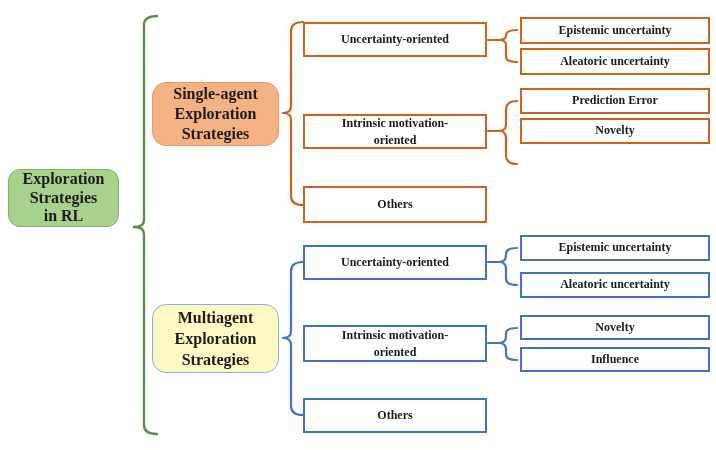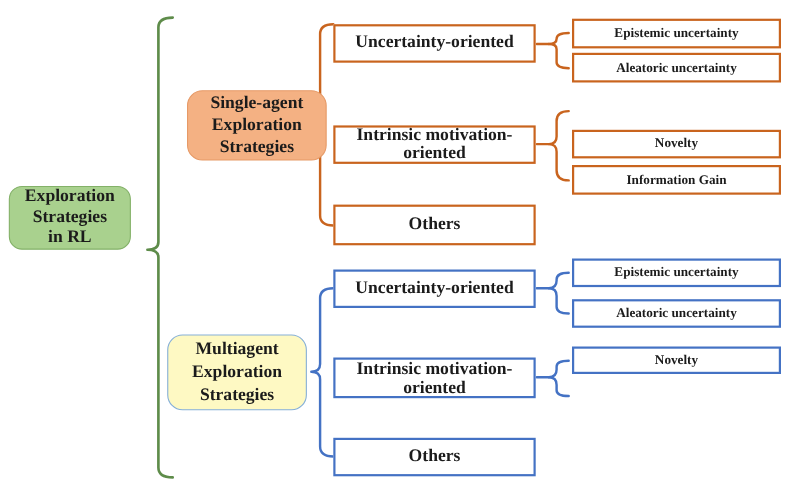--- a/index.html
+++ b/index.html
@@ -11,25 +11,25 @@
   }
   .stage svg{position:absolute;left:0;top:0;}
   .box{
     position:absolute;box-sizing:border-box;
     display:flex;align-items:center;justify-content:center;
     text-align:center;font-weight:bold;color:var(--txt);
     white-space:pre-line;line-height:1.16;
   }
   .fillbox{border-radius:14px;font-size:16px;}
   .root{left:8px;top:169px;width:111px;height:58px;background:#A9D18E;border:1.5px solid #83B168;line-height:18.5px;border-radius:12px;}
-  .single{left:152px;top:82px;width:127px;height:64px;background:#F4B183;border:1.5px solid #E69A67;line-height:20px;margin-left:18px;}
+  .single{left:152px;top:82px;width:127px;height:64px;background:#F4B183;border:1.5px solid #E69A67;line-height:20px;}
   .multi{left:152px;top:304px;width:127px;height:69px;background:#fef9c3;border:1.5px solid #85AFD8;line-height:21px;}
   .obox{background:#fff;border:2px solid var(--orange);}
   .bbox{background:#fff;border:2px solid var(--blue);}
-  .grp{left:303px;width:184px;font-size:16px;}
+  .grp{left:303px;width:184px;font-size:12px;}
   .leaf{left:520px;width:190px;font-size:12px;}
   .g1o{top:22px;height:35px;}  .g2o{top:114px;height:35px;line-height:16.5px;}  .g3o{top:186px;height:37px;}
   .g1b{top:245px;height:35px;} .g2b{top:325px;height:37px;line-height:17px;}    .g3b{top:398px;height:35px;}
   .ep-o{top:17px;height:27px;} .al-o{top:48px;height:27px;} .pe-o{top:88px;height:26px;}
   .nv-o{top:118px;height:26px;} .ig-o{top:150px;height:27px;}
   .ep-b{top:235px;height:26px;} .al-b{top:272px;height:26px;}
   .nv-b{top:315px;height:25px;} .in-b{top:347px;height:25px;}
   path{fill:none;stroke-linecap:round;stroke-linejoin:round;}
   .st-green{stroke:var(--green);stroke-width:2.4;}
   .st-orange{stroke:var(--orange);stroke-width:2.2;}
@@ -73,20 +73,21 @@
 oriented</div>
   <div class="box grp obox g3o">Others</div>
 
   <div class="box grp bbox g1b">Uncertainty-oriented</div>
   <div class="box grp bbox g2b">Intrinsic motivation-
 oriented</div>
   <div class="box grp bbox g3b">Others</div>
 
   <div class="box leaf obox ep-o">Epistemic uncertainty</div>
   <div class="box leaf obox al-o">Aleatoric uncertainty</div>
+  <div class="box leaf obox pe-o">Prediction Error</div>
   <div class="box leaf obox nv-o">Novelty</div>
-  <div class="box leaf obox ig-o">Information Gain</div>
 
   <div class="box leaf bbox ep-b">Epistemic uncertainty</div>
   <div class="box leaf bbox al-b">Aleatoric uncertainty</div>
   <div class="box leaf bbox nv-b">Novelty</div>
+  <div class="box leaf bbox in-b">Influence</div>
 
 </div>
 
 </body></html>

